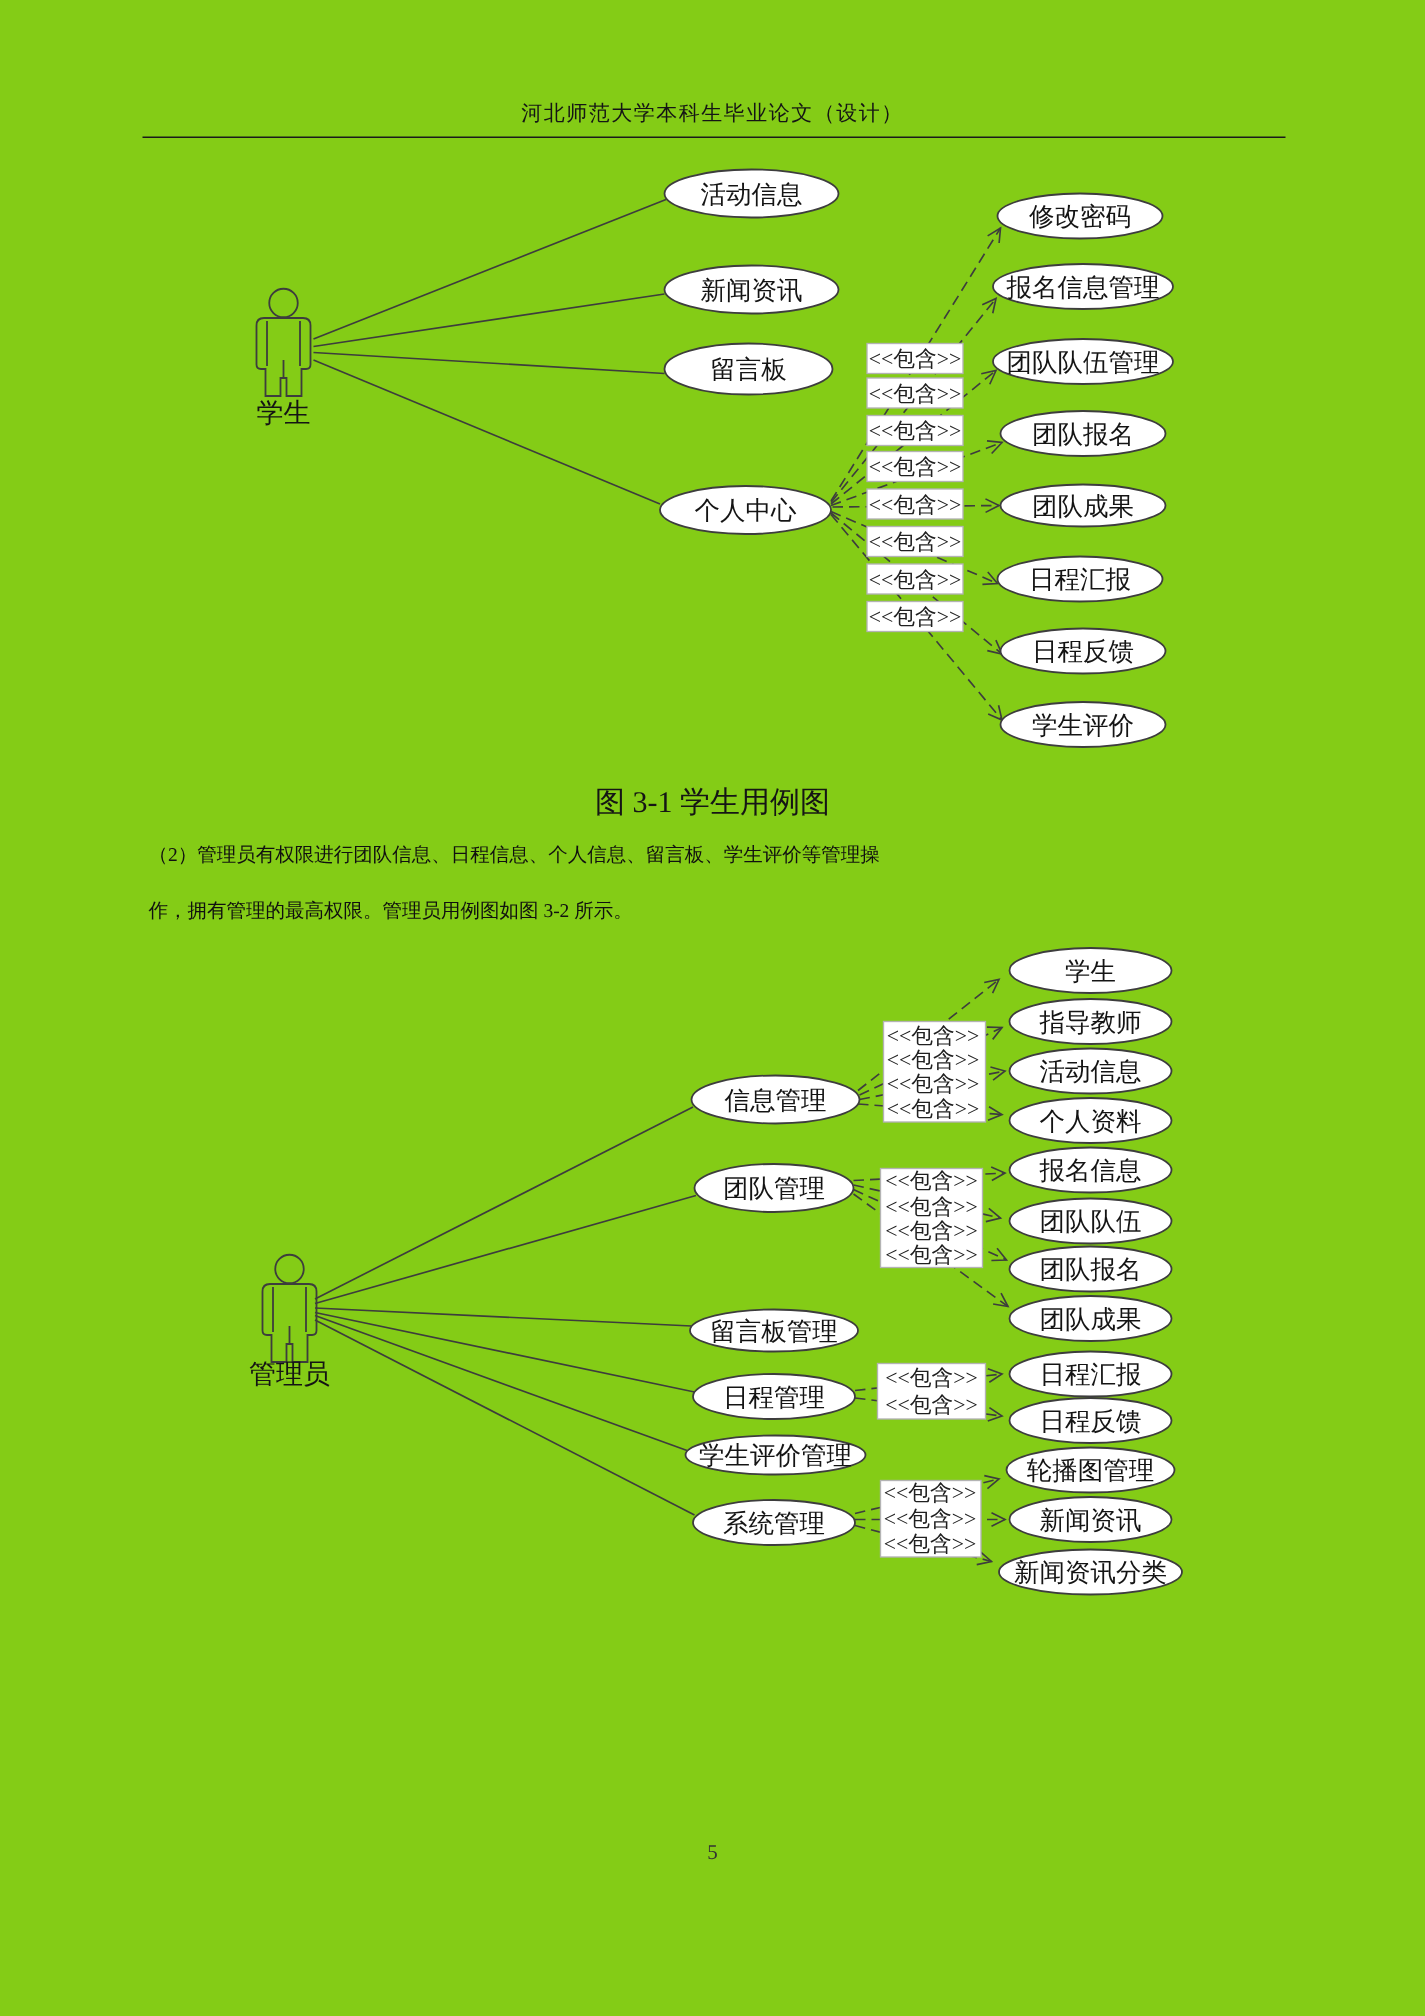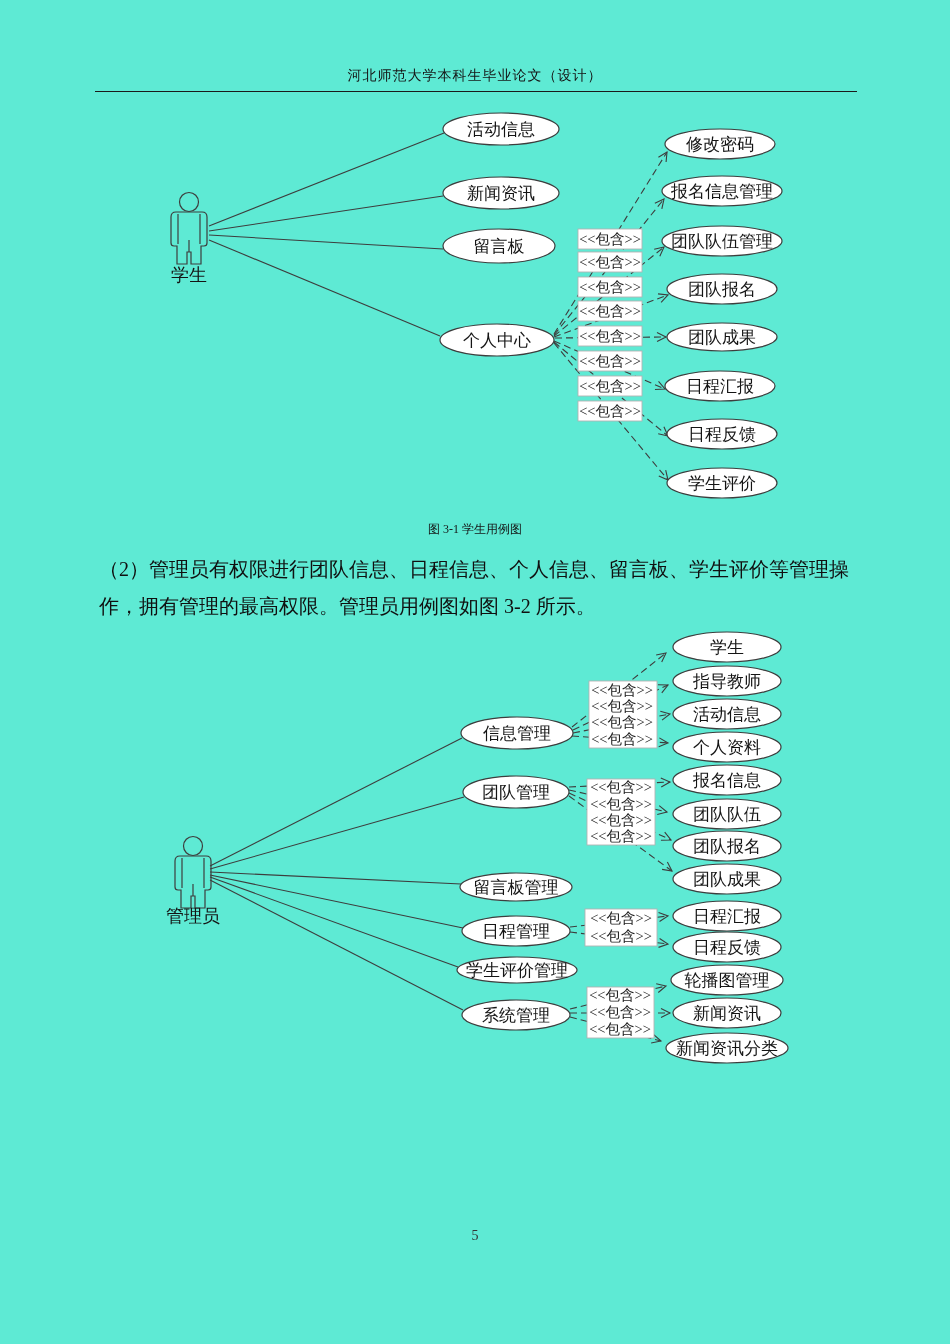--- a/index.html
+++ b/index.html
@@ -1,39 +1,39 @@
 <!DOCTYPE html>
 <html><head>
 <meta charset="utf-8">
 <style>
   html,body{margin:0;padding:0;background:#ffffff;}
   .page{
-    position:relative;width:950px;height:1344px;background:#5eead4;overflow:hidden;
+    position:relative;width:950px;height:1344px;background:#84cc16;overflow:hidden;
     font-family:"Liberation Serif","DejaVu Serif",serif;color:#111;
   }
   .header-title{
     position:absolute;top:67px;left:0;width:950px;text-align:center;
     font-size:14px;letter-spacing:1px;color:#151515;
   }
   .header-rule{position:absolute;top:91px;left:95px;width:762px;height:1px;background:#1a1a1a;}
   .fig-svg{position:absolute;left:0;}
   #fig1{top:100px;width:950px;height:420px;}
   #fig2{top:630px;width:950px;height:445px;}
   svg text{font-family:"Liberation Serif","DejaVu Serif",serif;fill:#141414;}
   .node-label{font-size:17px;}
   .actor-label{font-size:18px;}
   .include-label{font-size:14.5px;fill:#202020;}
   .caption{
     position:absolute;left:0;width:950px;text-align:center;
-    font-size:12px;color:#151515;white-space:pre;
+    font-size:20px;color:#151515;white-space:pre;
   }
   #caption1{top:521px;}
   #caption2{top:1090px;}
   .para{
-    position:absolute;left:99px;width:762px;font-size:20px;color:#101010;
+    position:absolute;left:99px;width:762px;font-size:13px;color:#101010;
   }
   .para .line{height:37px;line-height:37px;white-space:pre;}
   #para2{top:551px;}
   #para3{top:1121px;}
   .page-number{
     position:absolute;top:1228px;left:0;width:950px;text-align:center;
     font-size:14px;color:#333;
   }
   .ellipse{fill:#ffffff;stroke:#3d3d3d;stroke-width:1.2;}
   .assoc{stroke:#3d3d3d;stroke-width:1.1;fill:none;}

